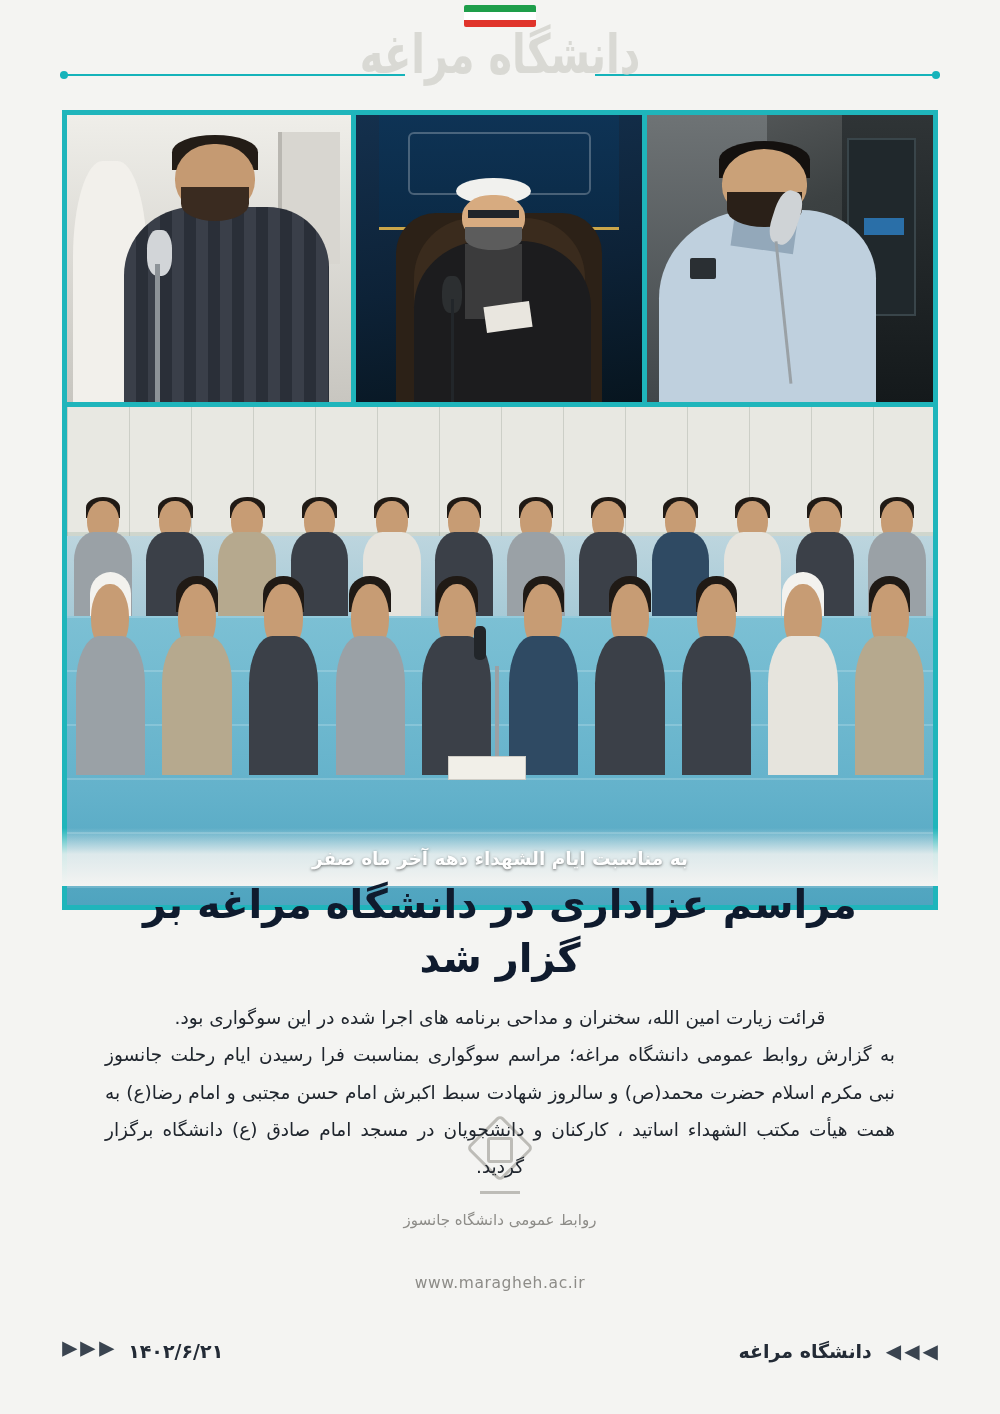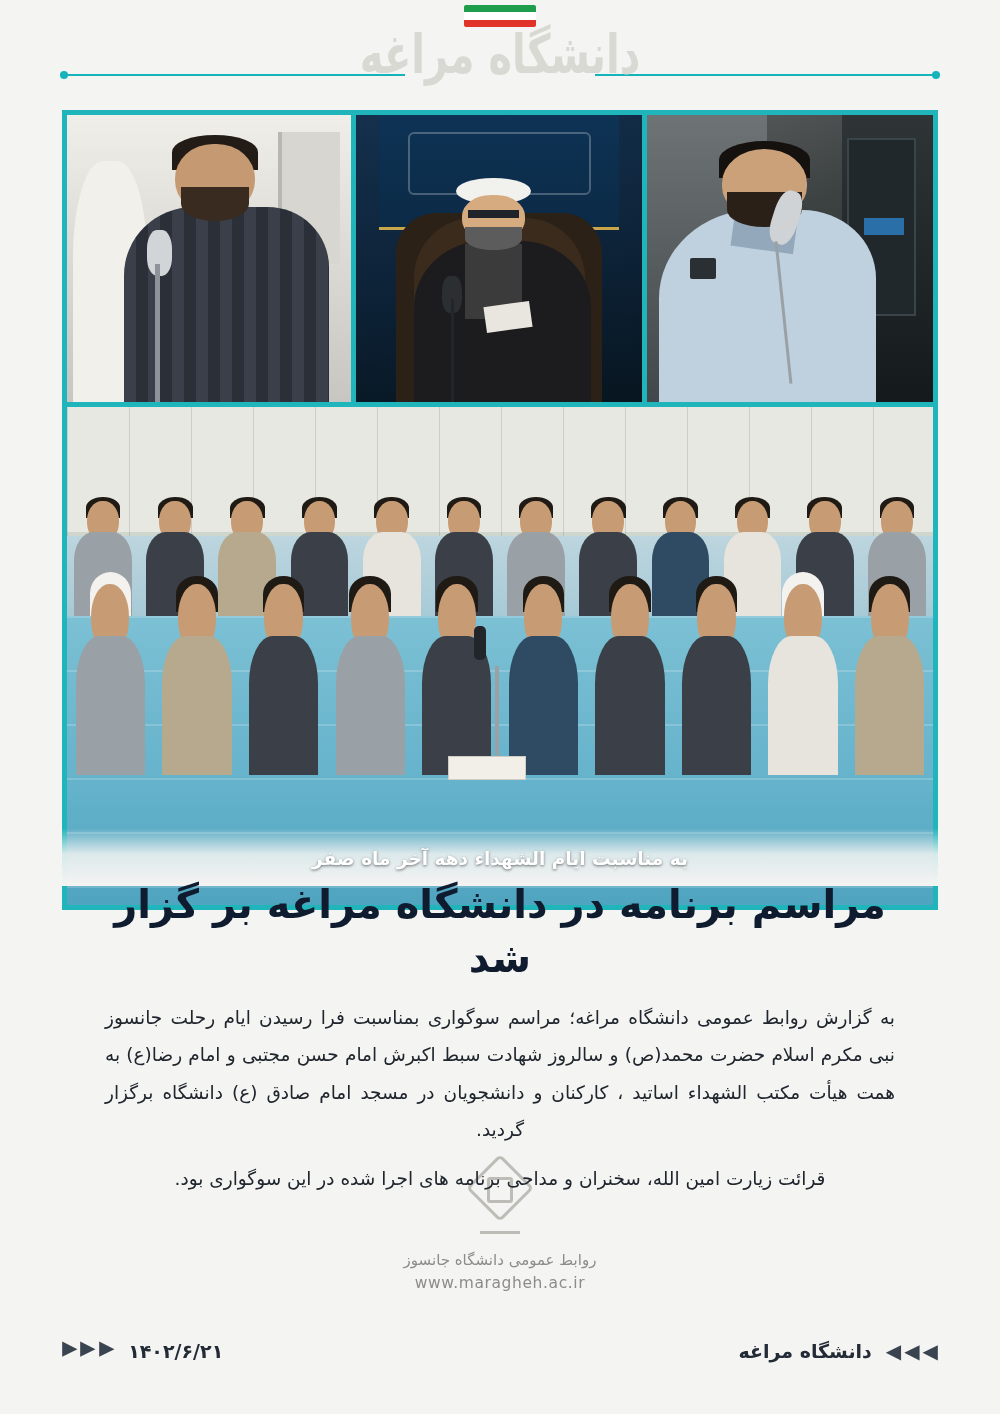--- a/index.html
+++ b/index.html
@@ -270,20 +270,21 @@
     font-size: 15px;
     color: #8d8c88;
     line-height: 1.9;
     direction: rtl;
   }
   .brand-url {
     font-size: 15.5px;
     color: #8d8c88;
     direction: ltr;
     letter-spacing: .6px;
+    margin-top: 40px;
   }
 
   
   .bottom-bar {
     position: absolute;
     left: 62px; right: 62px;
     bottom: 52px;
     display: flex;
     align-items: center;
     justify-content: space-between;
@@ -493,23 +494,23 @@
         <div class="stand4"></div>
         <div class="book"></div>
       </div>
     </div>
   </div>
 
   <div class="text-panel">
     <div class="fade"></div>
     <div class="panel-inner">
       <div class="kicker">به مناسبت ایام الشهداء دهه آخر ماه صفر</div>
-      <h1 class="headline">مراسم برنامه در دانشگاه مراغه بر گزار شد</h1>
+      <h1 class="headline">مراسم عزاداری در دانشگاه مراغه بر گزار شد</h1>
+      <p class="body-text second">قرائت زیارت امین الله، سخنران و مداحی برنامه های اجرا شده در این سوگواری بود.</p>
       <p class="body-text">به گزارش روابط عمومی دانشگاه مراغه؛ مراسم سوگواری بمناسبت فرا رسیدن ایام رحلت جانسوز نبی مکرم اسلام حضرت محمد(ص) و سالروز شهادت سبط اکبرش امام حسن مجتبی و امام رضا(ع) به همت هیأت مکتب الشهداء اساتید ، کارکنان و دانشجویان در مسجد امام صادق (ع) دانشگاه برگزار گردید.</p>
-      <p class="body-text second">قرائت زیارت امین الله، سخنران و مداحی برنامه های اجرا شده در این سوگواری بود.</p>
     </div>
   </div>
 
   <div class="footer-brand">
     <div class="mark">
       <div class="dia"></div>
       <div class="inner"></div>
       <div class="base"></div>
     </div>
     <div class="brand-line">روابط عمومی دانشگاه جانسوز</div>

